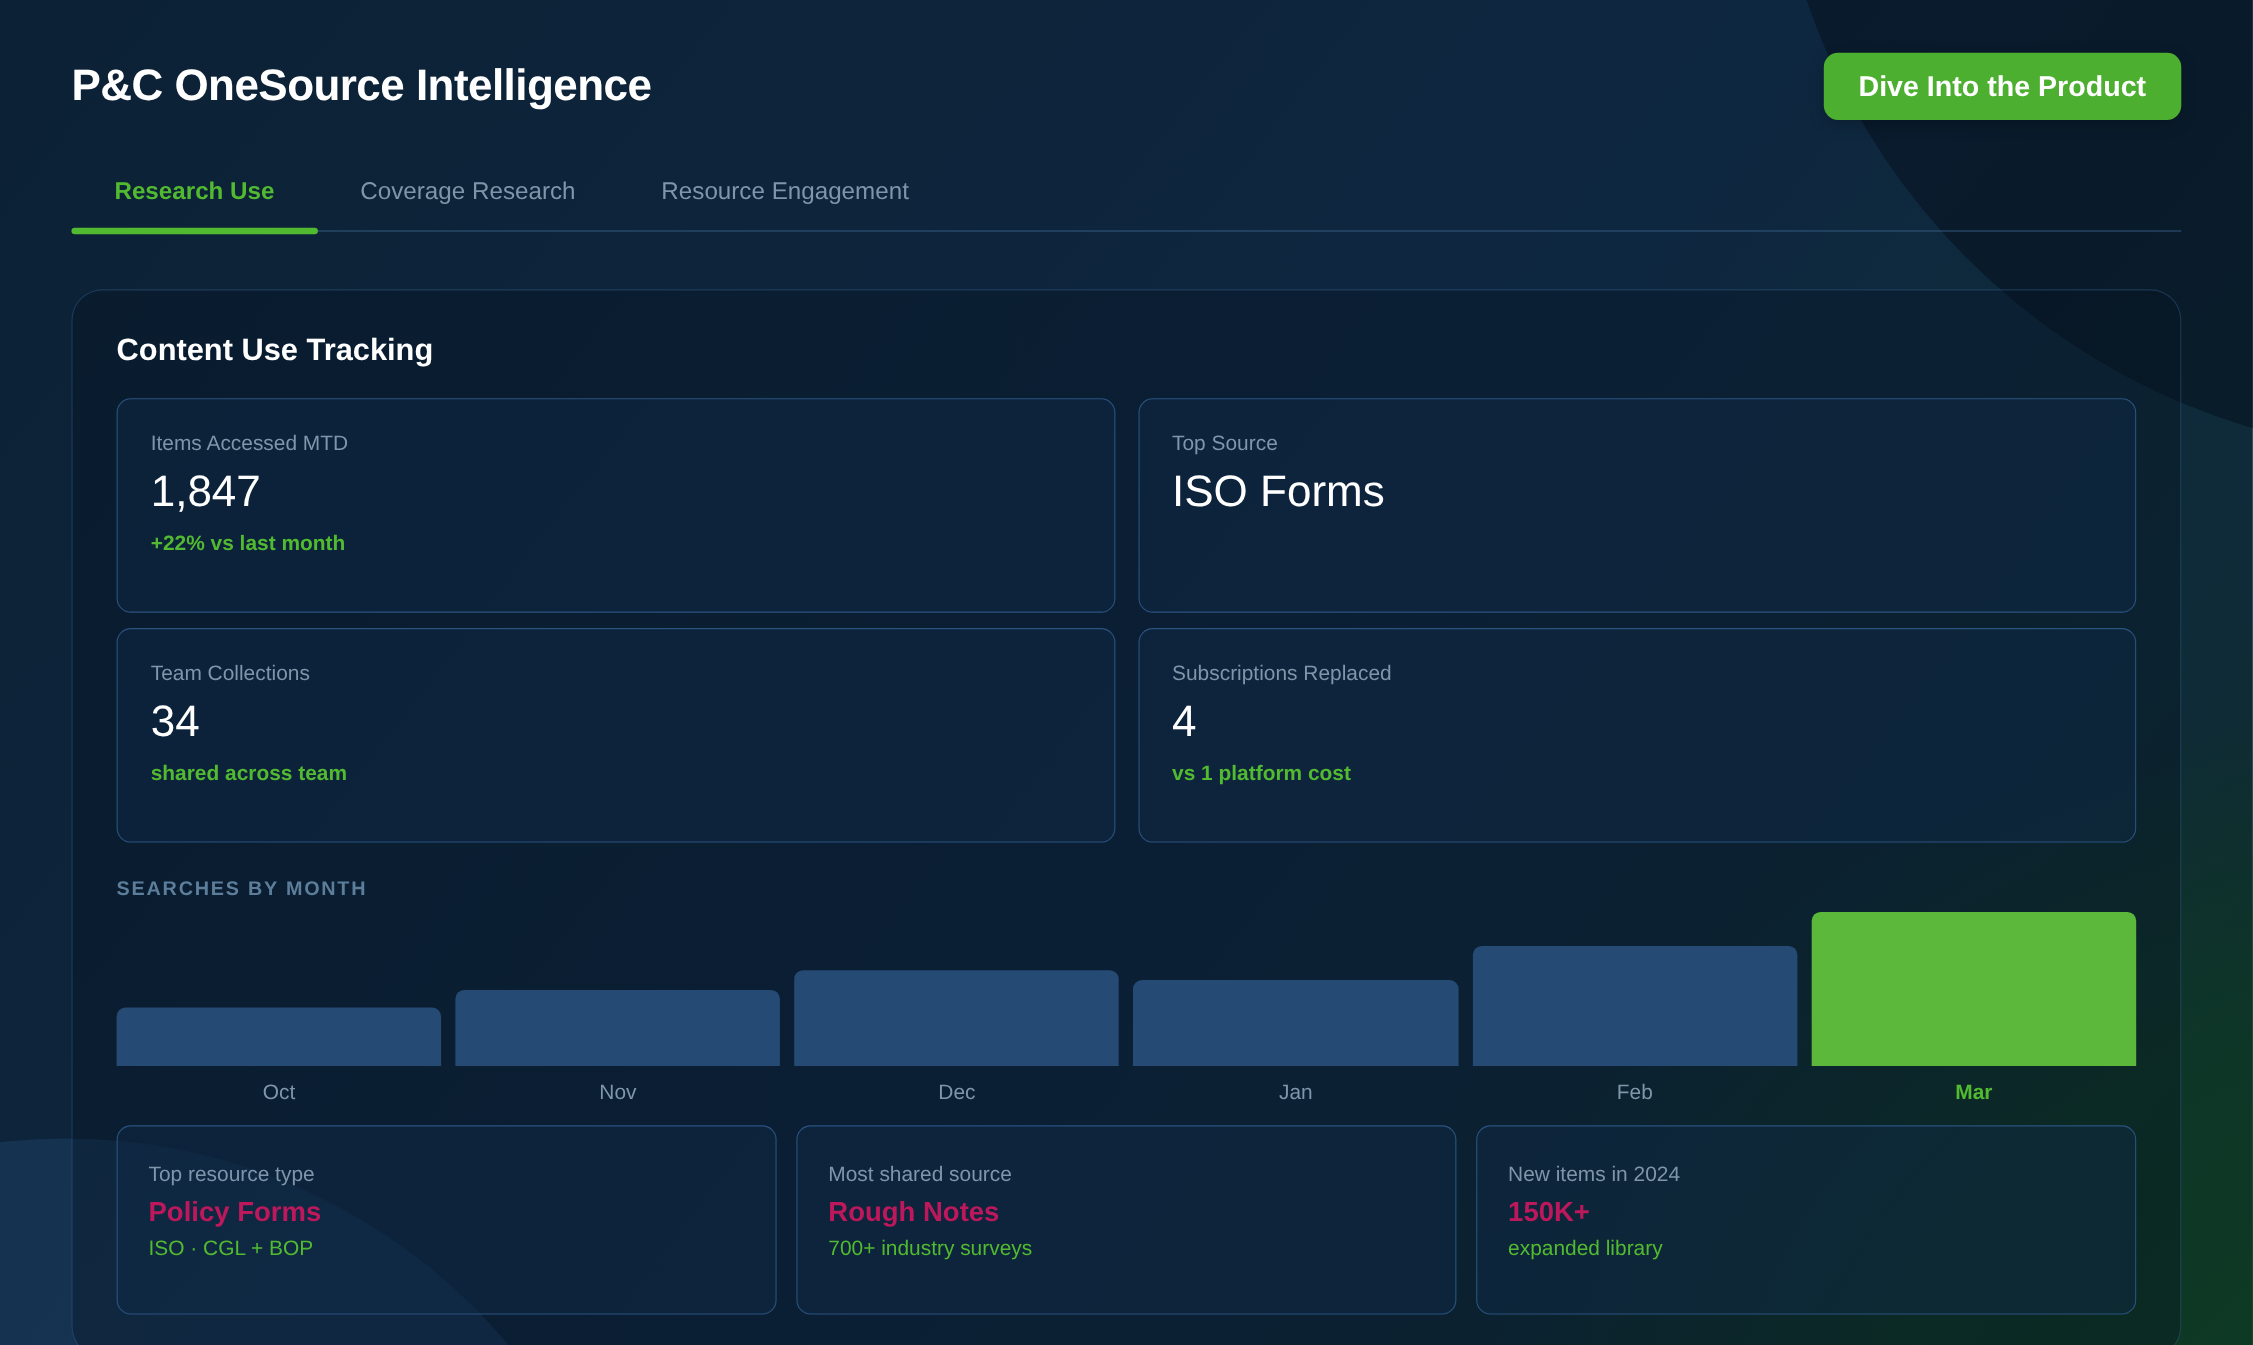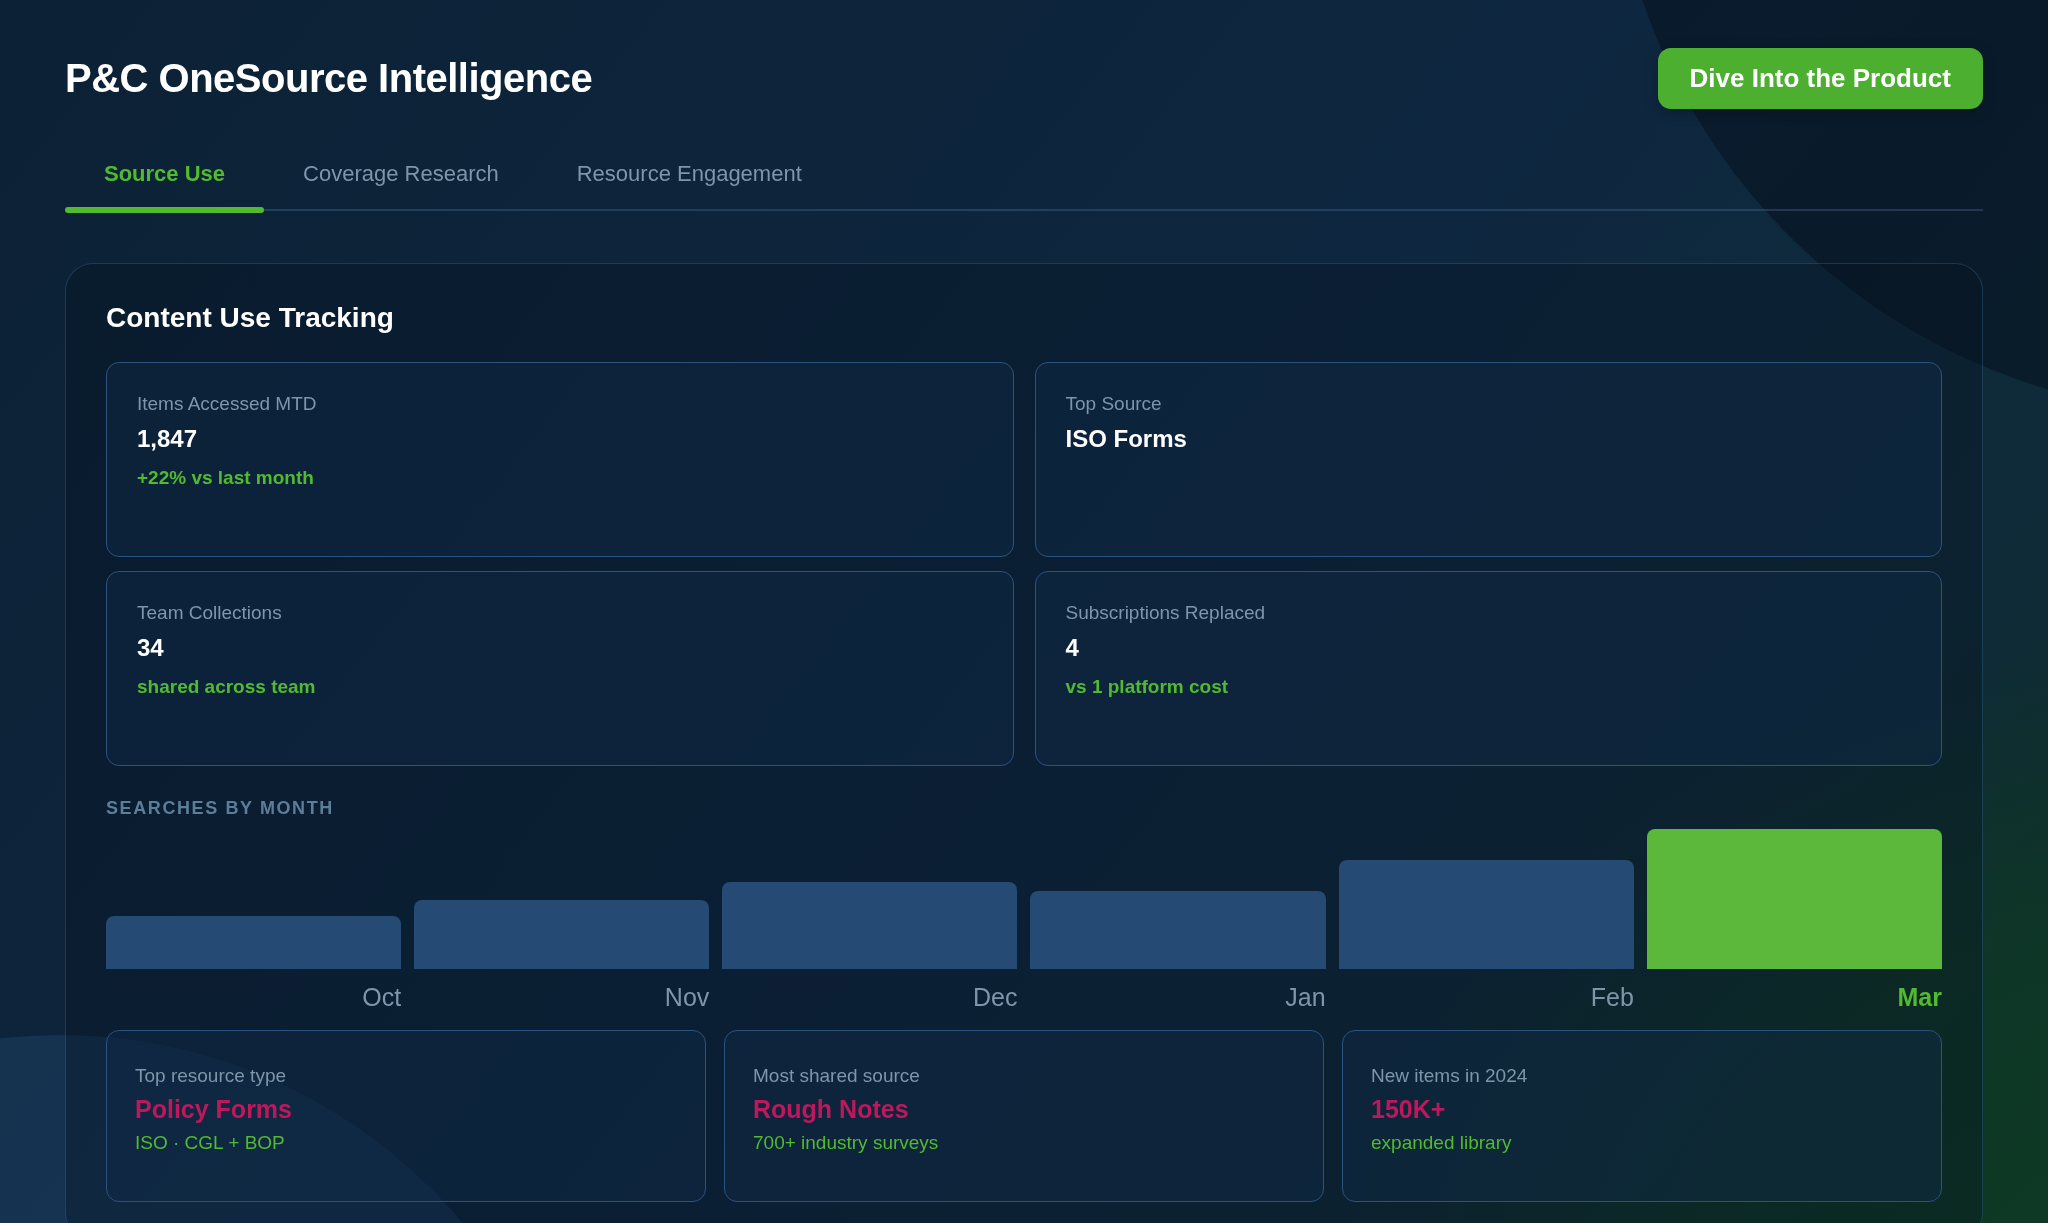--- a/index.html
+++ b/index.html
@@ -67,42 +67,42 @@
     display: grid; grid-template-columns: 1fr 1fr;
     column-gap: 21px; row-gap: 14px;
   }
   .card {
     background: rgba(16,42,70,0.45);
     border: 1px solid var(--card-border, #2b5380);
     border-radius: 13px;
   }
   .stat-card { height: 195px; padding: 30px 30px; }
   .card-label { font-size: 19px; color: var(--muted-text, #7e95aa); }
-  .stat-value { margin-top: 10px; font-size: 24px; font-weight: 700; color: #ffffff; }
+  .stat-value { margin-top: 10px; font-size: 40px; font-weight: 400; color: #ffffff; }
   .stat-note { margin-top: 14px; font-size: 19px; font-weight: 700; color: var(--green-text, #52ba30); }
 
   
   .chart-heading {
     margin-top: 32px;
     font-size: 18px; font-weight: 700; letter-spacing: 1.6px;
     color: #5d7e9b;
   }
   .bars {
     margin-top: 10px; height: 140px;
     display: grid; grid-template-columns: repeat(6, 1fr);
     column-gap: 13px; align-items: end;
   }
   .bar { width: 100%; background: var(--bar-blue, #254a74); border-radius: 8px 8px 0 0; }
   .bar-hl { background: var(--bar-green, #5cb83b); }
   .bar-labels {
     margin-top: 14px;
     display: grid; grid-template-columns: repeat(6, 1fr);
     column-gap: 13px;
   }
-  .bar-label { text-align: right; font-size: 25px; color: var(--muted-text, #7e95aa); }
+  .bar-label { text-align: center; font-size: 19px; color: var(--muted-text, #7e95aa); }
   .bar-label-hl { color: var(--green-text, #52ba30); font-weight: 700; }
 
   
   .info-grid {
     margin-top: 18px;
     display: grid; grid-template-columns: repeat(3, 1fr);
     column-gap: 18px;
   }
   .info-card { height: 172px; padding: 34px 28px; }
   .info-value { margin-top: 8px; font-size: 25px; font-weight: 700; color: #be185d; }
@@ -115,21 +115,21 @@
 <div class="decor decor-bottom-left"></div>
 
 <div class="content">
 
   <div class="header">
     <h1 class="page-title">P&amp;C OneSource Intelligence</h1>
     <button class="cta">Dive Into the Product</button>
   </div>
 
   <div class="tabs">
-    <div class="tab active">Source Use</div>
+    <div class="tab active">Research Use</div>
     <div class="tab">Coverage Research</div>
     <div class="tab">Resource Engagement</div>
   </div>
 
   <div class="panel">
     <h2 class="panel-heading">Content Use Tracking</h2>
 
     <div class="stat-grid">
       <div class="card stat-card">
         <div class="card-label">Items Accessed MTD</div>

